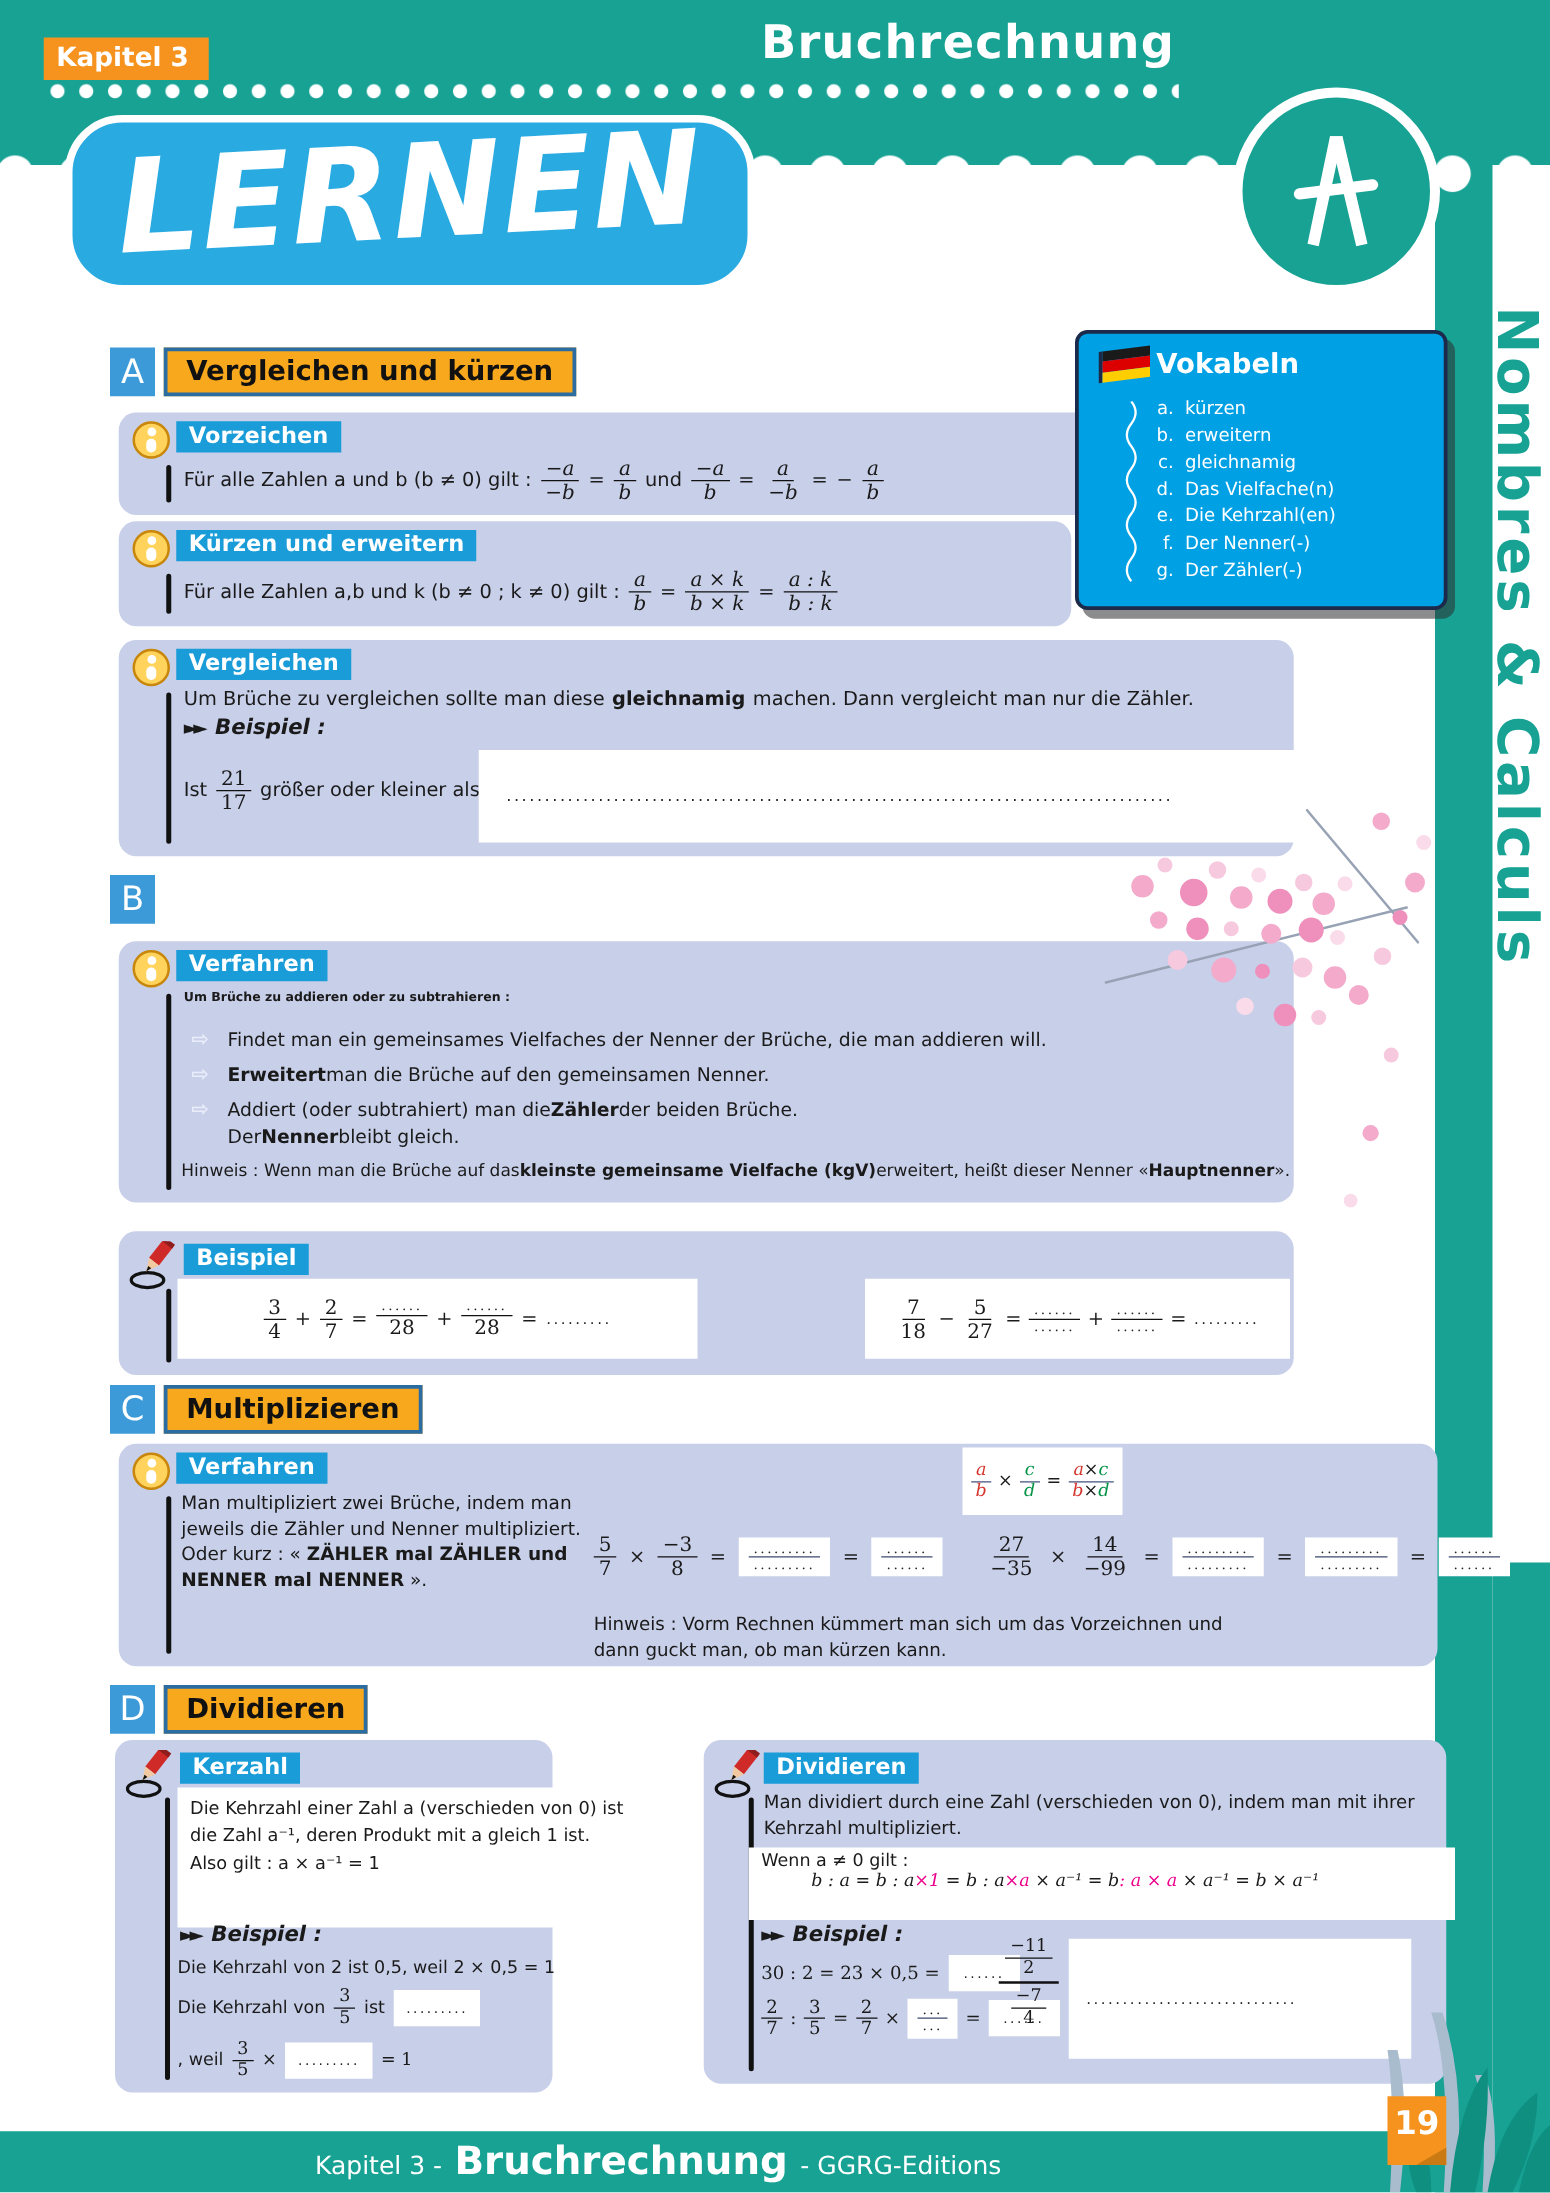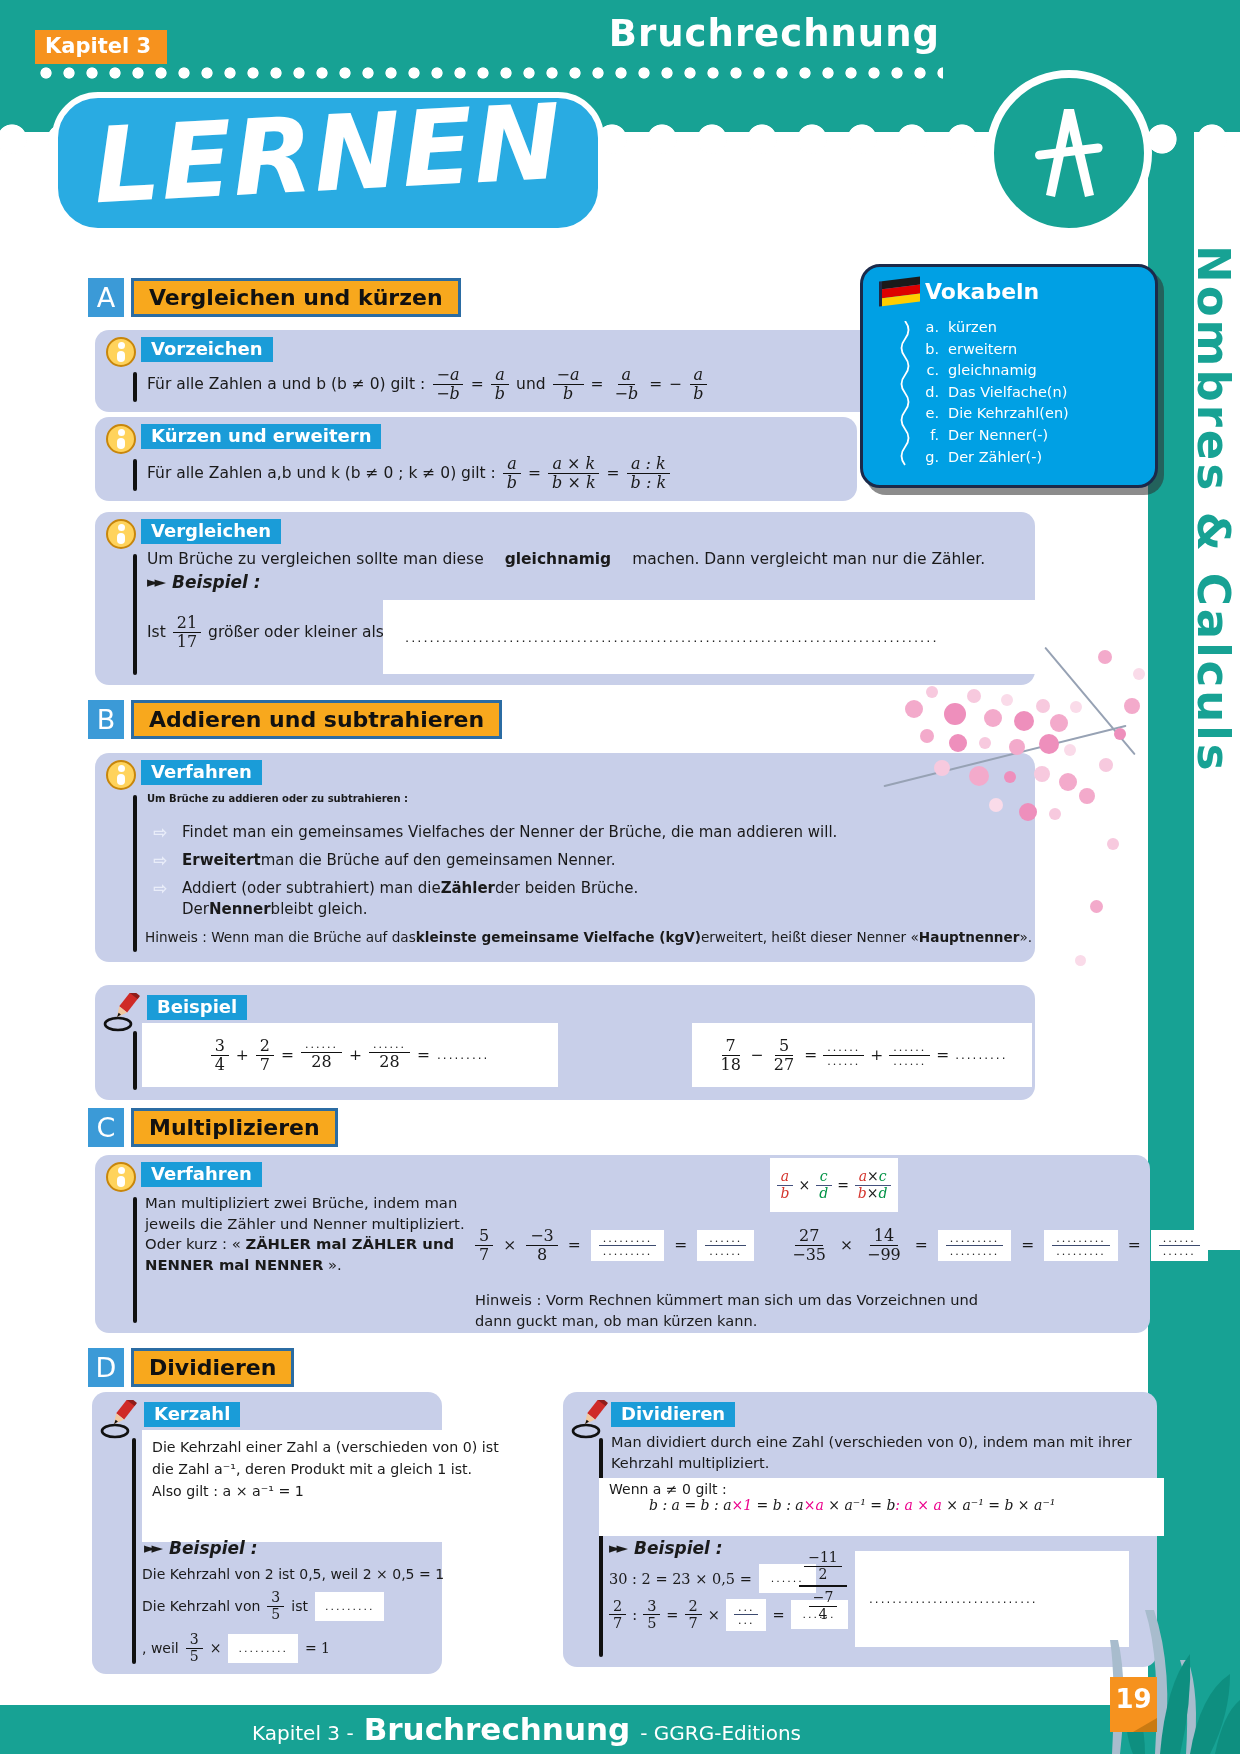--- a/index.html
+++ b/index.html
@@ -25,21 +25,21 @@
   .banner{position:absolute;left:52px;top:92px;width:540px;height:130px;background:var(--banner);
           border-radius:46px;border:6px solid #fff;display:flex;align-items:center;justify-content:center;z-index:6}
   .banner-text{color:#fff;font-size:104px;font-weight:bold;font-style:italic;line-height:.9;
                transform:rotate(-3deg) translateY(-8px);letter-spacing:1px}
   .toolcircle{position:absolute;left:986px;top:70px;width:150px;height:150px;border-radius:50%;
               background:var(--teal);border:8px solid #fff;display:flex;align-items:center;justify-content:center;z-index:5}
   .side-title{position:absolute;left:1186px;top:245px;width:54px;height:600px;color:var(--teal);
               font-size:45px;font-weight:bold;writing-mode:vertical-rl;letter-spacing:3px}
   
   .vok{position:absolute;left:860px;top:264px;width:292px;height:218px;background:var(--vokblue);
-       border:3px solid #1b2a4a;border-radius:20px;box-shadow:6px 7px 0 rgba(45,45,45,.55);z-index:4}
+       border:3px solid #1b2a4a;border-radius:10px;box-shadow:6px 7px 0 rgba(45,45,45,.55);z-index:4}
   .vok-title{position:absolute;left:62px;top:12px;color:#fff;font-weight:bold;font-size:22px}
   .vok-flag{position:absolute;left:16px;top:12px;width:38px;height:25px;transform:skewY(-7deg);
             border-left:3px solid #1b2a4a;display:flex;flex-direction:column}
   .vok-flag span{flex:1}
   .vok-wave{position:absolute;left:36px;top:54px}
   .vok-list{position:absolute;left:60px;top:52px;display:flex;flex-direction:column;gap:4.6px}
   .vok-item{display:flex;gap:9px;color:#fff;font-size:14.5px;line-height:17px}
   .vok-item .k{width:16px;text-align:right}
   
   .sec{position:absolute;display:flex;gap:7px;z-index:3}
@@ -218,21 +218,21 @@
           <span class="n">a : k</span>
           <span class="d">b : k</span>
         </span>
     </div>
   </div>
 
   <div class="lav" style="left:95px;top:512px;width:940px;height:173px">
     <span class="infoicon"></span>
     <span class="lab" style="left:46px;top:7px">Vergleichen</span>
     <div class="vbar"></div>
-    <div class="row" style="left:52px;top:38px;gap:21px">
+    <div class="row" style="left:52px;top:38px;gap:6px">
       <span>Um Brüche zu vergleichen sollte man diese</span>
       <span class="b">gleichnamig</span>
       <span>machen. Dann vergleicht man nur die Zähler.</span>
     </div>
     <div class="bei" style="position:absolute;left:52px;top:60px">
       <span class="arr">►►</span>
       <span>Beispiel :</span>
     </div>
     <div class="row" style="left:52px;top:102px">
       <span>Ist</span>
@@ -247,21 +247,20 @@
         </span>
       <span>?</span>
     </div>
     <div class="ansbox" style="left:288px;top:88px;width:647px;height:74px;padding-left:22px">
       <span class="dots" style="font-size:13px">.......................................................................................</span>
     </div>
   </div>
 
   <div class="sec" style="left:88px;top:700px">
     <div class="sec-letter">B</div>
-    <div class="sec-title">Addieren und subtrahieren</div>
   </div>
 
   <div class="lav" style="left:95px;top:753px;width:940px;height:209px">
     <span class="infoicon"></span>
     <span class="lab" style="left:46px;top:7px">Verfahren</span>
     <div class="vbar"></div>
     <div class="row b" style="left:52px;top:40px;font-size:10px">
       <span>Um Brüche zu addieren oder zu subtrahieren :</span>
     </div>
     <div class="row" style="left:58px;top:69px;font-size:15px">

